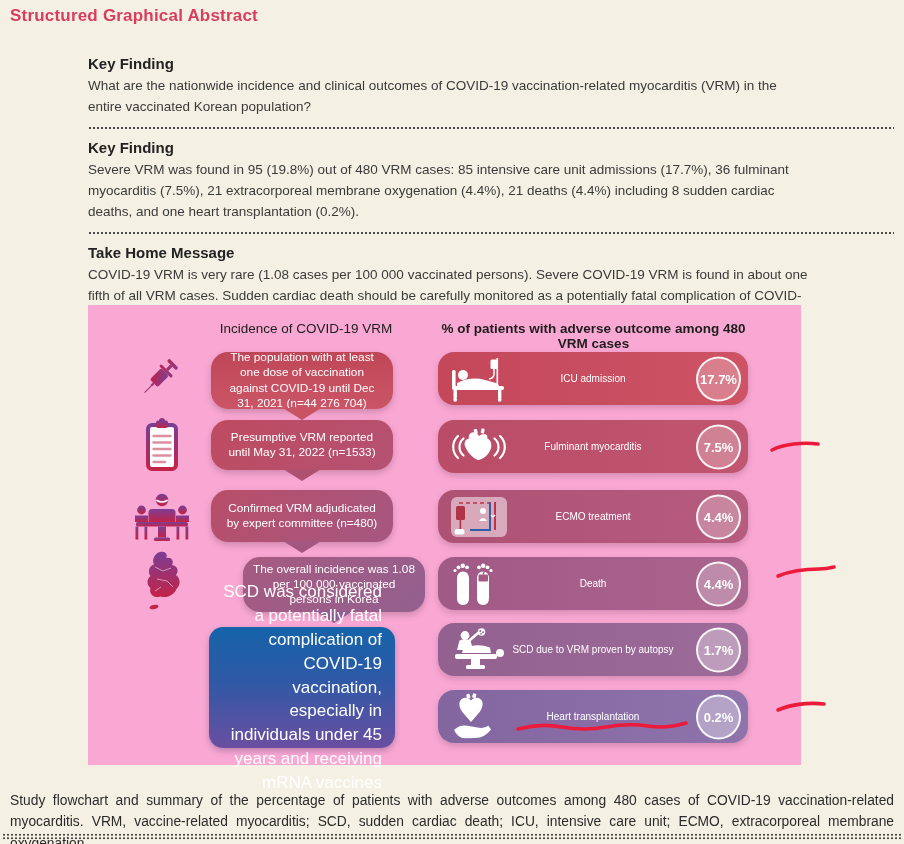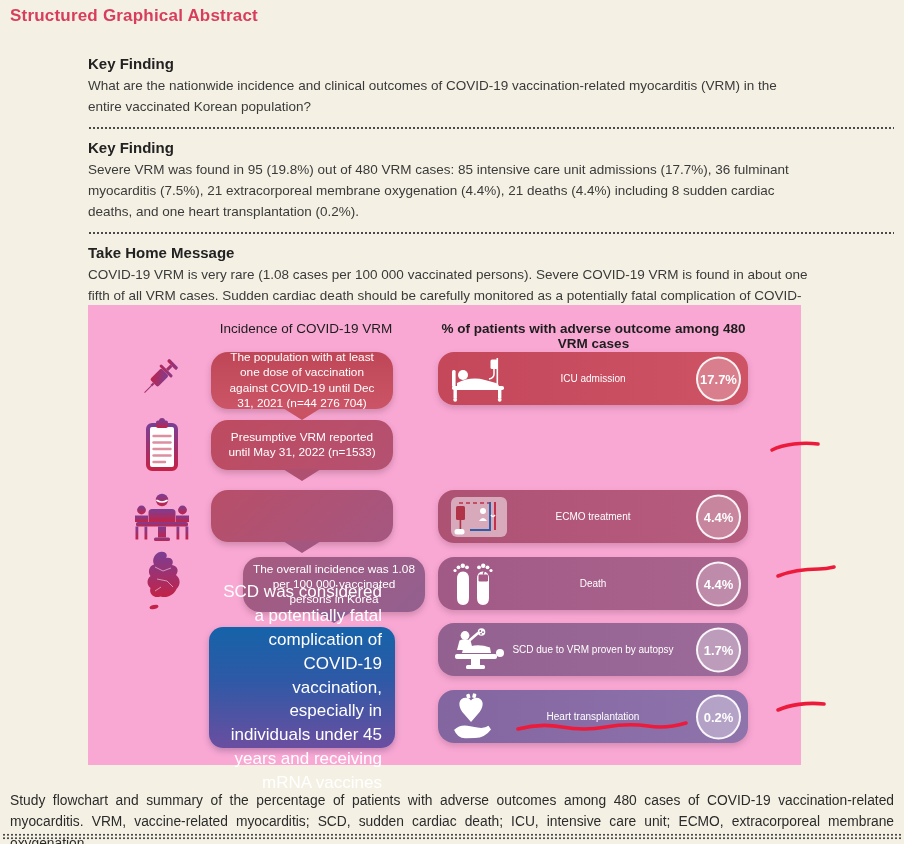--- a/index.html
+++ b/index.html
@@ -177,20 +177,21 @@
 
     <div class="flow-box fb1">
       <span>The population with at least one dose of vaccination against COVID-19 until Dec 31, 2021 (n=44 276 704)</span>
       <span class="tail"></span>
     </div>
     <div class="flow-box fb2">
       <span>Presumptive VRM reported until May 31, 2022 (n=1533)</span>
       <span class="tail"></span>
     </div>
     <div class="flow-box fb3">
+      <span>Confirmed VRM adjudicated by expert committee (n=480)</span>
       <span class="tail"></span>
     </div>
     <div class="flow-box fb4">
       <span>The overall incidence was 1.08 per 100 000 vaccinated persons in Korea</span>
       <span class="tail"></span>
     </div>
     <div class="conclusion">
       <span>SCD was considered a potentially fatal complication of COVID-19 vaccination, especially in individuals under 45 years and receiving mRNA vaccines</span>
     </div>
 
@@ -207,20 +208,37 @@
           <rect x="48" y="34" width="3.4" height="8.5"></rect>
           <circle cx="5.2" cy="43.8" r="1.9"></circle>
           <circle cx="49.7" cy="43.8" r="1.9"></circle>
         </g>
         <path d="M44 13 v5 q0 4 -5 5" stroke="#fff" stroke-width="1.5" fill="none"></path>
       </svg>
       <div class="blabel">ICU admission</div>
       <div class="pct">17.7%</div>
     </div>
 
+    <div class="bar bar2">
+      <svg class="bicon" width="58" height="44" viewBox="0 0 58 44">
+        <g stroke="#fff" stroke-width="2.2" fill="none" stroke-linecap="round">
+          <path d="M8 11 a15 15 0 0 0 0 22"></path>
+          <path d="M13.5 13.5 a11 11 0 0 0 0 17"></path>
+          <path d="M50 11 a15 15 0 0 1 0 22"></path>
+          <path d="M44.5 13.5 a11 11 0 0 1 0 17"></path>
+        </g>
+        <g fill="#fff">
+          <rect x="24" y="4" width="3.4" height="5" rx="1" transform="rotate(-16 25.7 6.5)"></rect>
+          <rect x="31" y="3.5" width="3.4" height="5" rx="1" transform="rotate(12 32.7 6)"></rect>
+          <path d="M29 11 c-1.5 -3.5 -6 -5 -8.5 -2.8 c-1.8 1.5 -2.2 3.6 -1.2 5.4 c-4 .4 -5.8 4.6 -4 8.4 c2.4 5.6 8 11.4 13 13.2 c5 -1.2 10.2 -5.4 12.2 -10.4 c1.8 -4.6 .8 -9.4 -3.2 -11.2 c.8 -2.8 -1 -4.8 -3.8 -4.6 c-1.8 .2 -3 1 -4.5 2 z"></path>
+        </g>
+      </svg>
+      <div class="blabel">Fulminant myocarditis</div>
+      <div class="pct">7.5%</div>
+    </div>
 
     <div class="bar bar3">
       <svg class="bicon" width="58" height="44" viewBox="0 0 58 44">
         <rect x="1" y="2" width="56" height="40" rx="6" fill="rgba(255,255,255,.5)"></rect>
         <path d="M9 8 H40" stroke="#C0314C" stroke-width="1.6" stroke-dasharray="4 3" fill="none"></path>
         <rect x="6" y="11" width="9" height="14" rx="1.5" fill="#B03347"></rect>
         <rect x="9.6" y="25" width="1.6" height="9" fill="#B03347"></rect>
         <rect x="4.5" y="34" width="10" height="5.5" rx="2.5" fill="#fff"></rect>
         <g fill="none" stroke-width="2">
           <path d="M40 7 V35 H20" stroke="#2C5FA8"></path>

